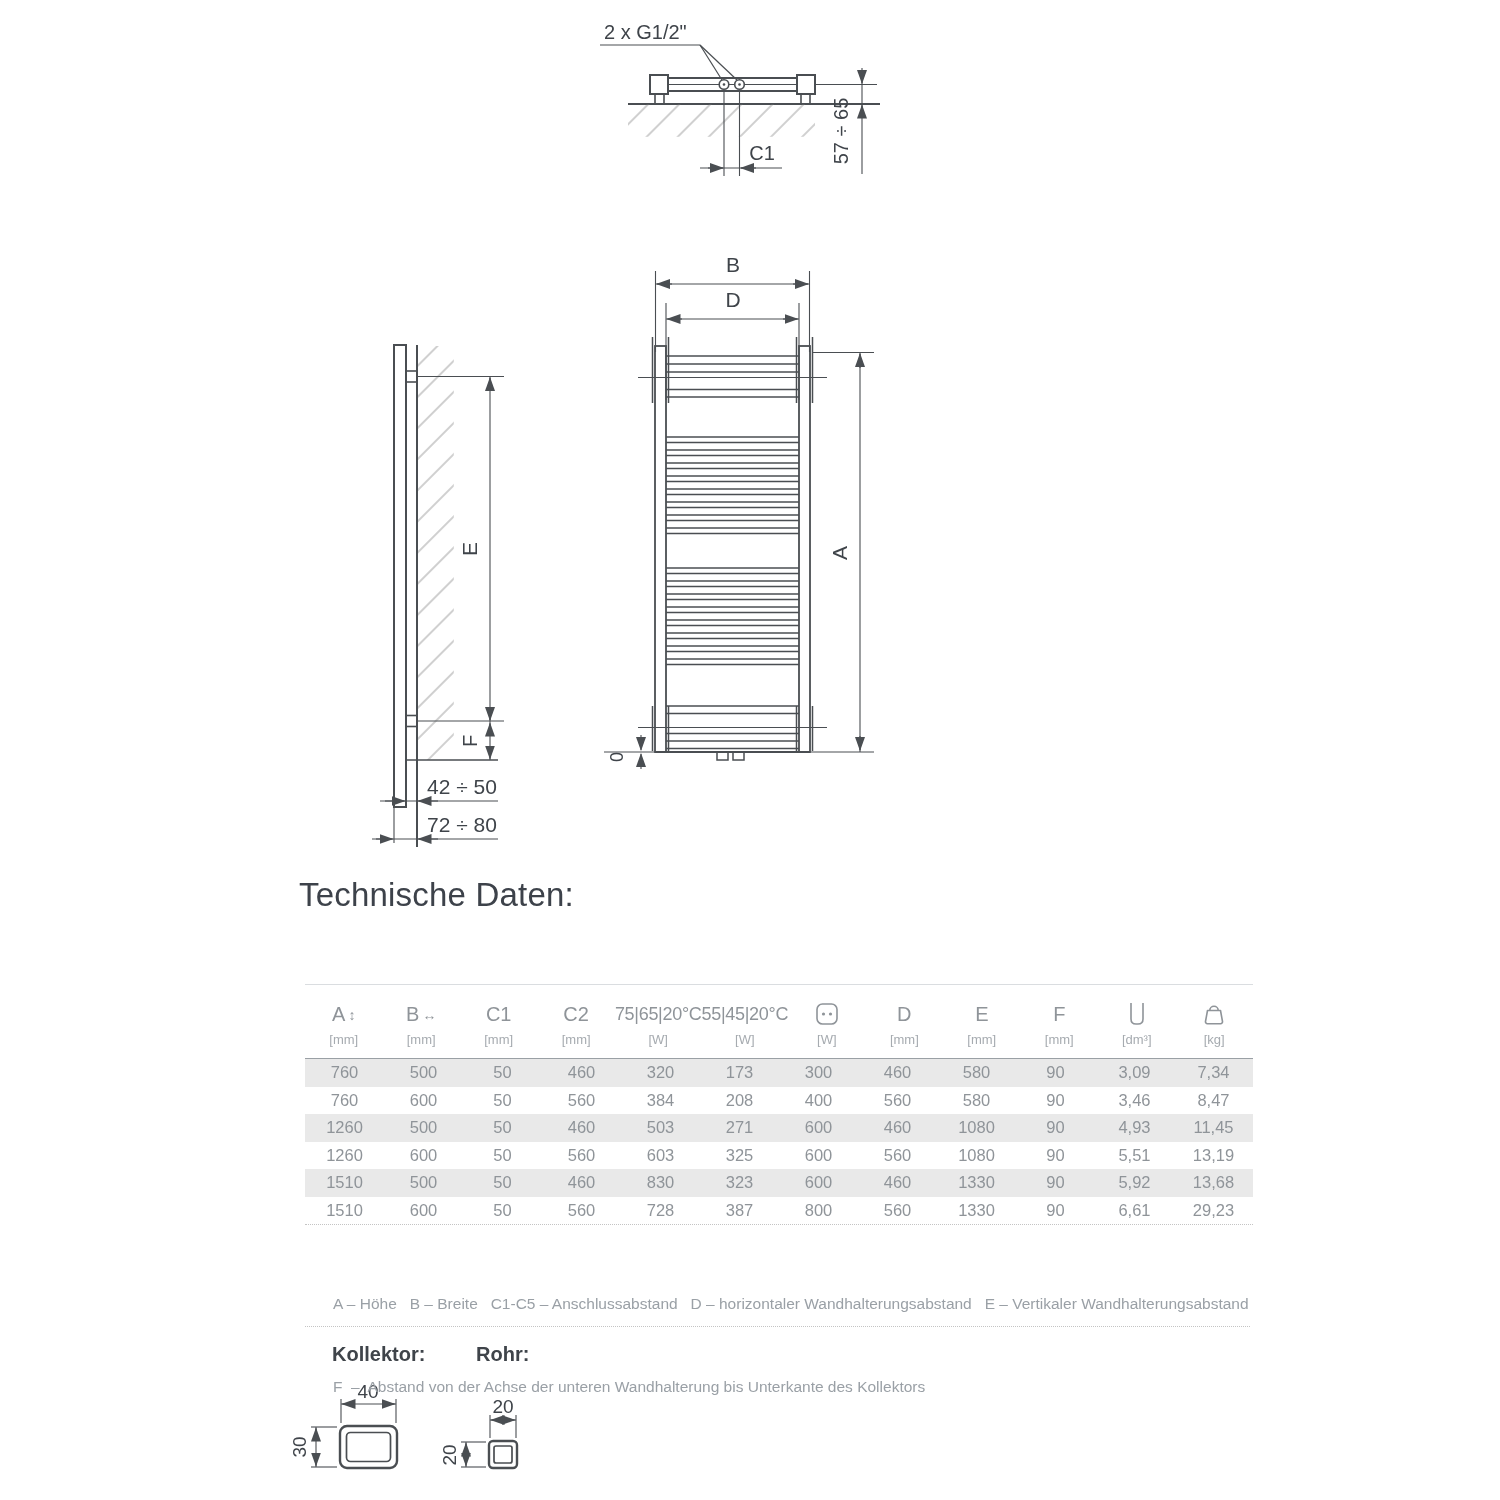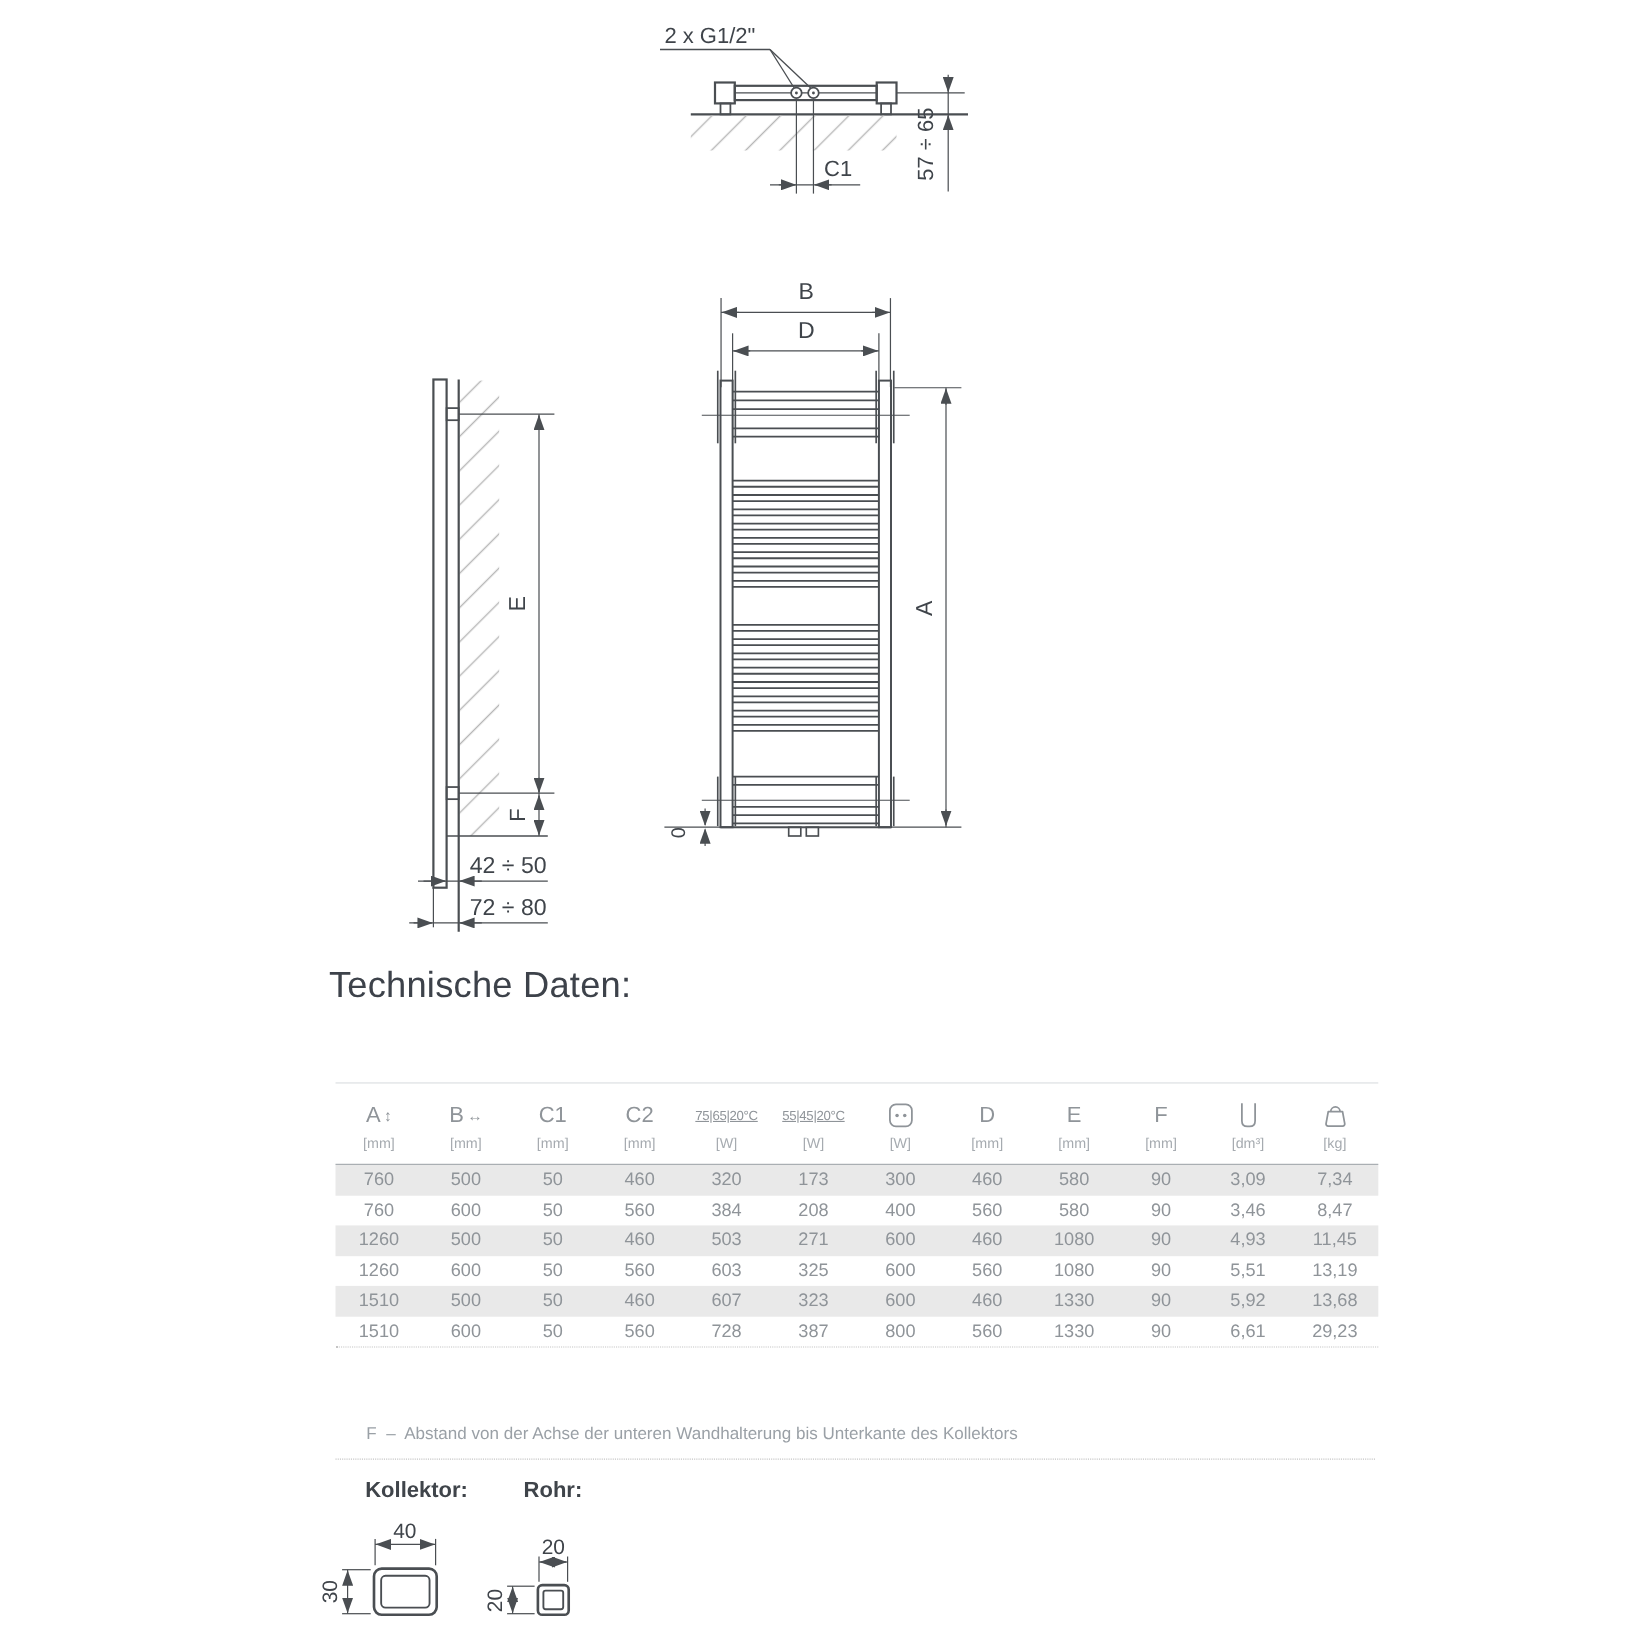--- a/index.html
+++ b/index.html
@@ -12,21 +12,21 @@
               color:#3d424a;letter-spacing:.2px;}
   .info-row{position:absolute;left:305px;top:948px;font-size:19px;color:#8d939c;}
   .info-row span{margin-right:50px;}
 
   .spec-table{position:absolute;left:305px;top:984px;width:948px;font-size:16.5px;color:#8f9499;}
   .thead{display:flex;border-top:1px solid #dadde0;border-bottom:1px solid #9aa0a5;
          padding:15px 0 11px 0;align-items:flex-end;}
   .th{flex:1;text-align:center;}
   .th-top{height:28px;display:flex;align-items:center;justify-content:center;color:#8f9499;}
   .hlabel{font-size:20px;}
-  .hlabel.small{font-size:12px;letter-spacing:-.3px;text-decoration:underline;}
+  .hlabel.small{font-size:18px;letter-spacing:-.3px;}
   .hsym{font-size:14px;margin-left:3px;position:relative;top:-1px;}
   .hicon{display:inline-flex;color:#8f9499;}
   .th-unit{font-size:13px;color:#a6abb0;margin-top:4px;}
   .group-label{padding:7px 0 5px 10px;font-size:17px;color:#3a3f45;}
   .tr{display:flex;height:27.5px;align-items:center;}
   .tr.striped{background:#e9e9e9;}
   .td{flex:1;text-align:center;}
   .tbody{border-bottom:1px dotted #c4c4c4;}
   .footnotes{margin-top:9px;padding-left:28px;font-size:15.5px;line-height:1.8;
              color:#9aa0a6;white-space:pre-wrap;width:1000px;}
@@ -407,21 +407,21 @@
           <div class="td">1080</div>
           <div class="td">90</div>
           <div class="td">5,51</div>
           <div class="td">13,19</div>
         </div>
         <div class="tr striped">
           <div class="td">1510</div>
           <div class="td">500</div>
           <div class="td">50</div>
           <div class="td">460</div>
-          <div class="td">607</div>
+          <div class="td">830</div>
           <div class="td">323</div>
           <div class="td">600</div>
           <div class="td">460</div>
           <div class="td">1330</div>
           <div class="td">90</div>
           <div class="td">5,92</div>
           <div class="td">13,68</div>
         </div>
         <div class="tr">
           <div class="td">1510</div>
@@ -432,19 +432,20 @@
           <div class="td">387</div>
           <div class="td">800</div>
           <div class="td">560</div>
           <div class="td">1330</div>
           <div class="td">90</div>
           <div class="td">6,61</div>
           <div class="td">29,23</div>
         </div>
       </div>
     <div class="footnotes">
+      <div>A – Höhe   B – Breite   C1-C5 – Anschlussabstand   D – horizontaler Wandhalterungsabstand   E – Vertikaler Wandhalterungsabstand</div>
       <div>F  –  Abstand von der Achse der unteren Wandhalterung bis Unterkante des Kollektors</div>
     </div>
   </div>
 
   <div class="dotsep"></div>
 
 </div>
 
 </body></html>

